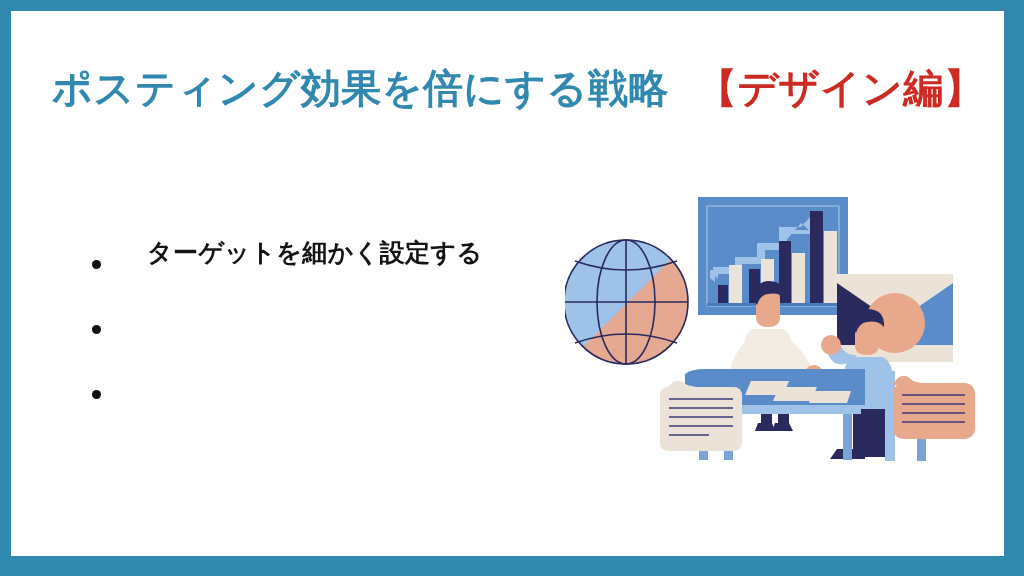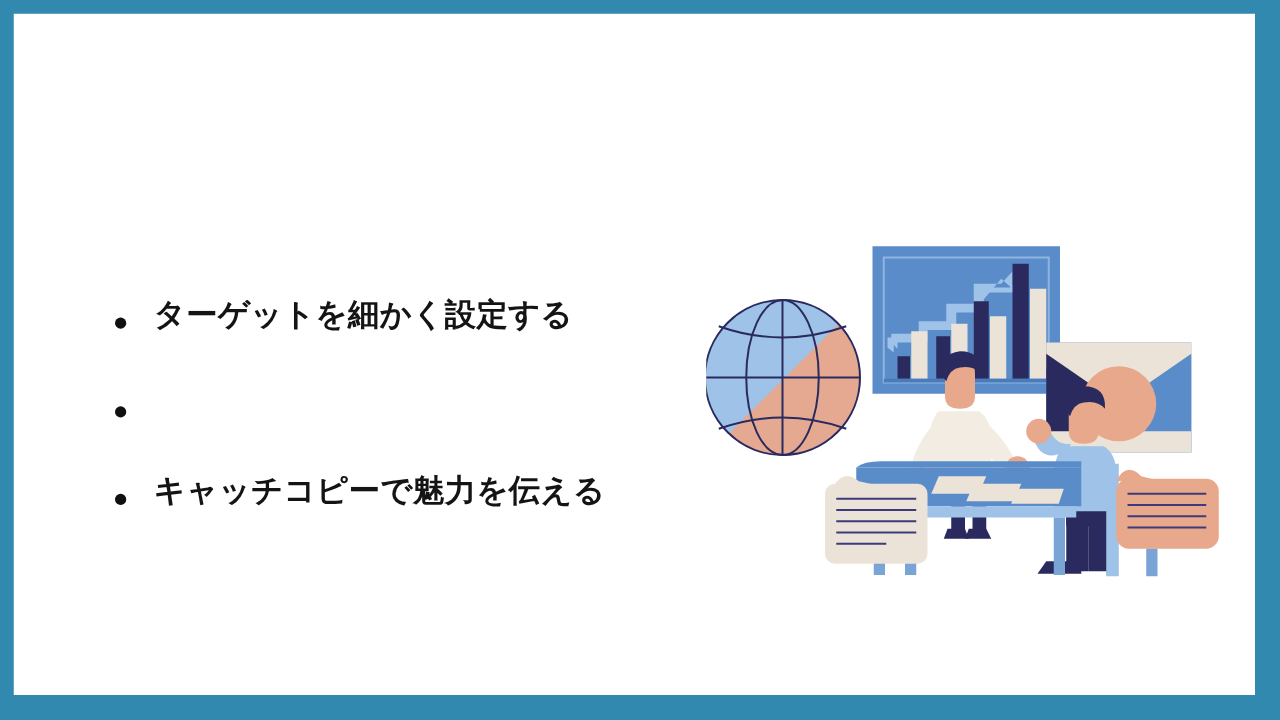--- a/index.html
+++ b/index.html
@@ -57,22 +57,23 @@
     position: absolute;
     left: 92px;
     top: 236px;
     width: 470px;
     margin: 0;
     padding: 0;
     list-style: none;
   }
   .bullet-item {
     display: flex;
-    align-items: center;
+    align-items: flex-end;
     margin-bottom: 43px;
+    gap: 24px;
   }
   .bullet-item:last-child { margin-bottom: 0; }
   .bullet-dot {
     width: 9px;
     height: 9px;
     border-radius: 50%;
     background: #101010;
     flex: 0 0 auto;
     margin-top: 13px;
     margin-right: 22px;
@@ -99,32 +100,34 @@
 </head>
 <body>
 
 <div id="slide">
 
   <div class="frame-edge frame-left"></div>
   <div class="frame-edge frame-top"></div>
   <div class="frame-edge frame-right"></div>
   <div class="frame-edge frame-bottom"></div>
 
+  <div class="title-block">
+    <span class="title-main">ポスティング効果を倍にする戦略</span><span class="title-gap"></span><span class="title-accent">【デザイン編】</span>
+  </div>
 
   <ul class="bullet-list">
     <li class="bullet-item">
       <span class="bullet-dot"></span>
       <span class="bullet-text">ターゲットを細かく設定する</span>
     </li>
     <li class="bullet-item">
       <span class="bullet-dot"></span>
     </li>
     <li class="bullet-item">
       <span class="bullet-dot"></span>
-      <span class="bullet-text">キャッチコピーで魅力を伝える</span>
     </li>
   </ul>
 
   <div class="illustration">
     <svg viewBox="0 0 420 305" xmlns="http://www.w3.org/2000/svg">
 
       <g>
         <rect x="133" y="22" width="150" height="118" fill="#5b8cca"></rect>
         <rect x="142" y="31" width="132" height="100" fill="none" stroke="#8fb4de" stroke-width="1.6"></rect>
 

